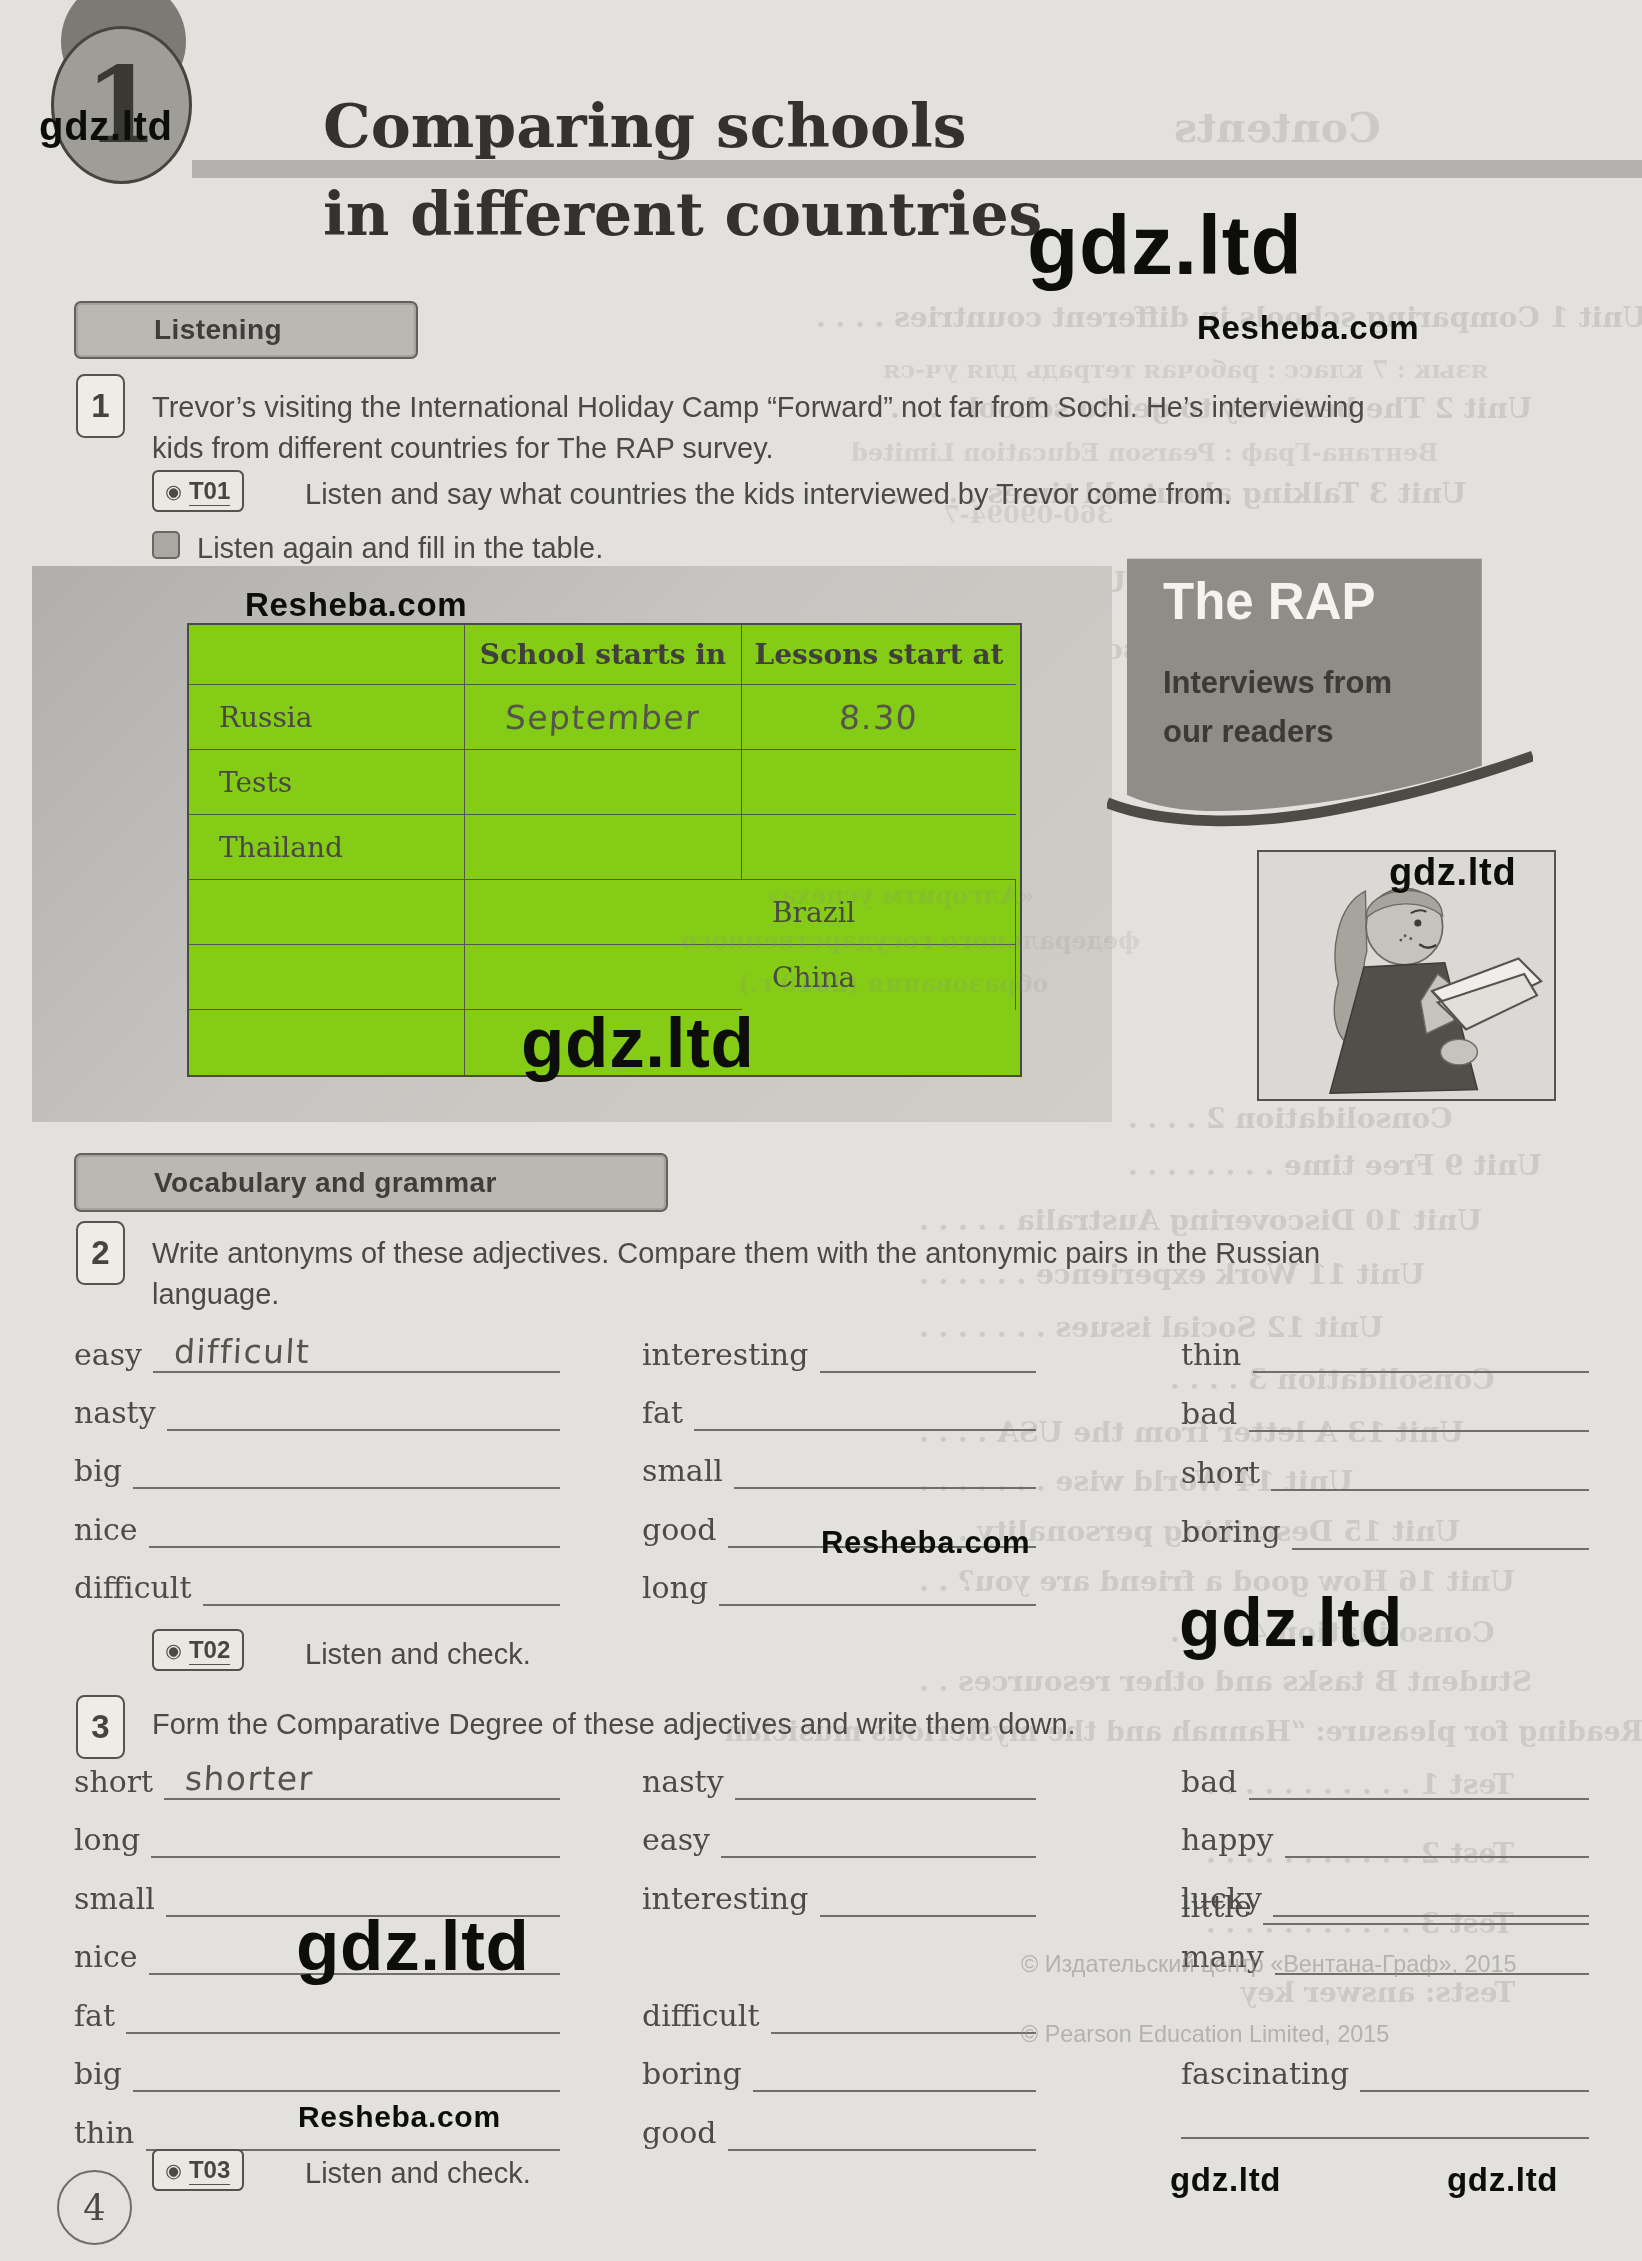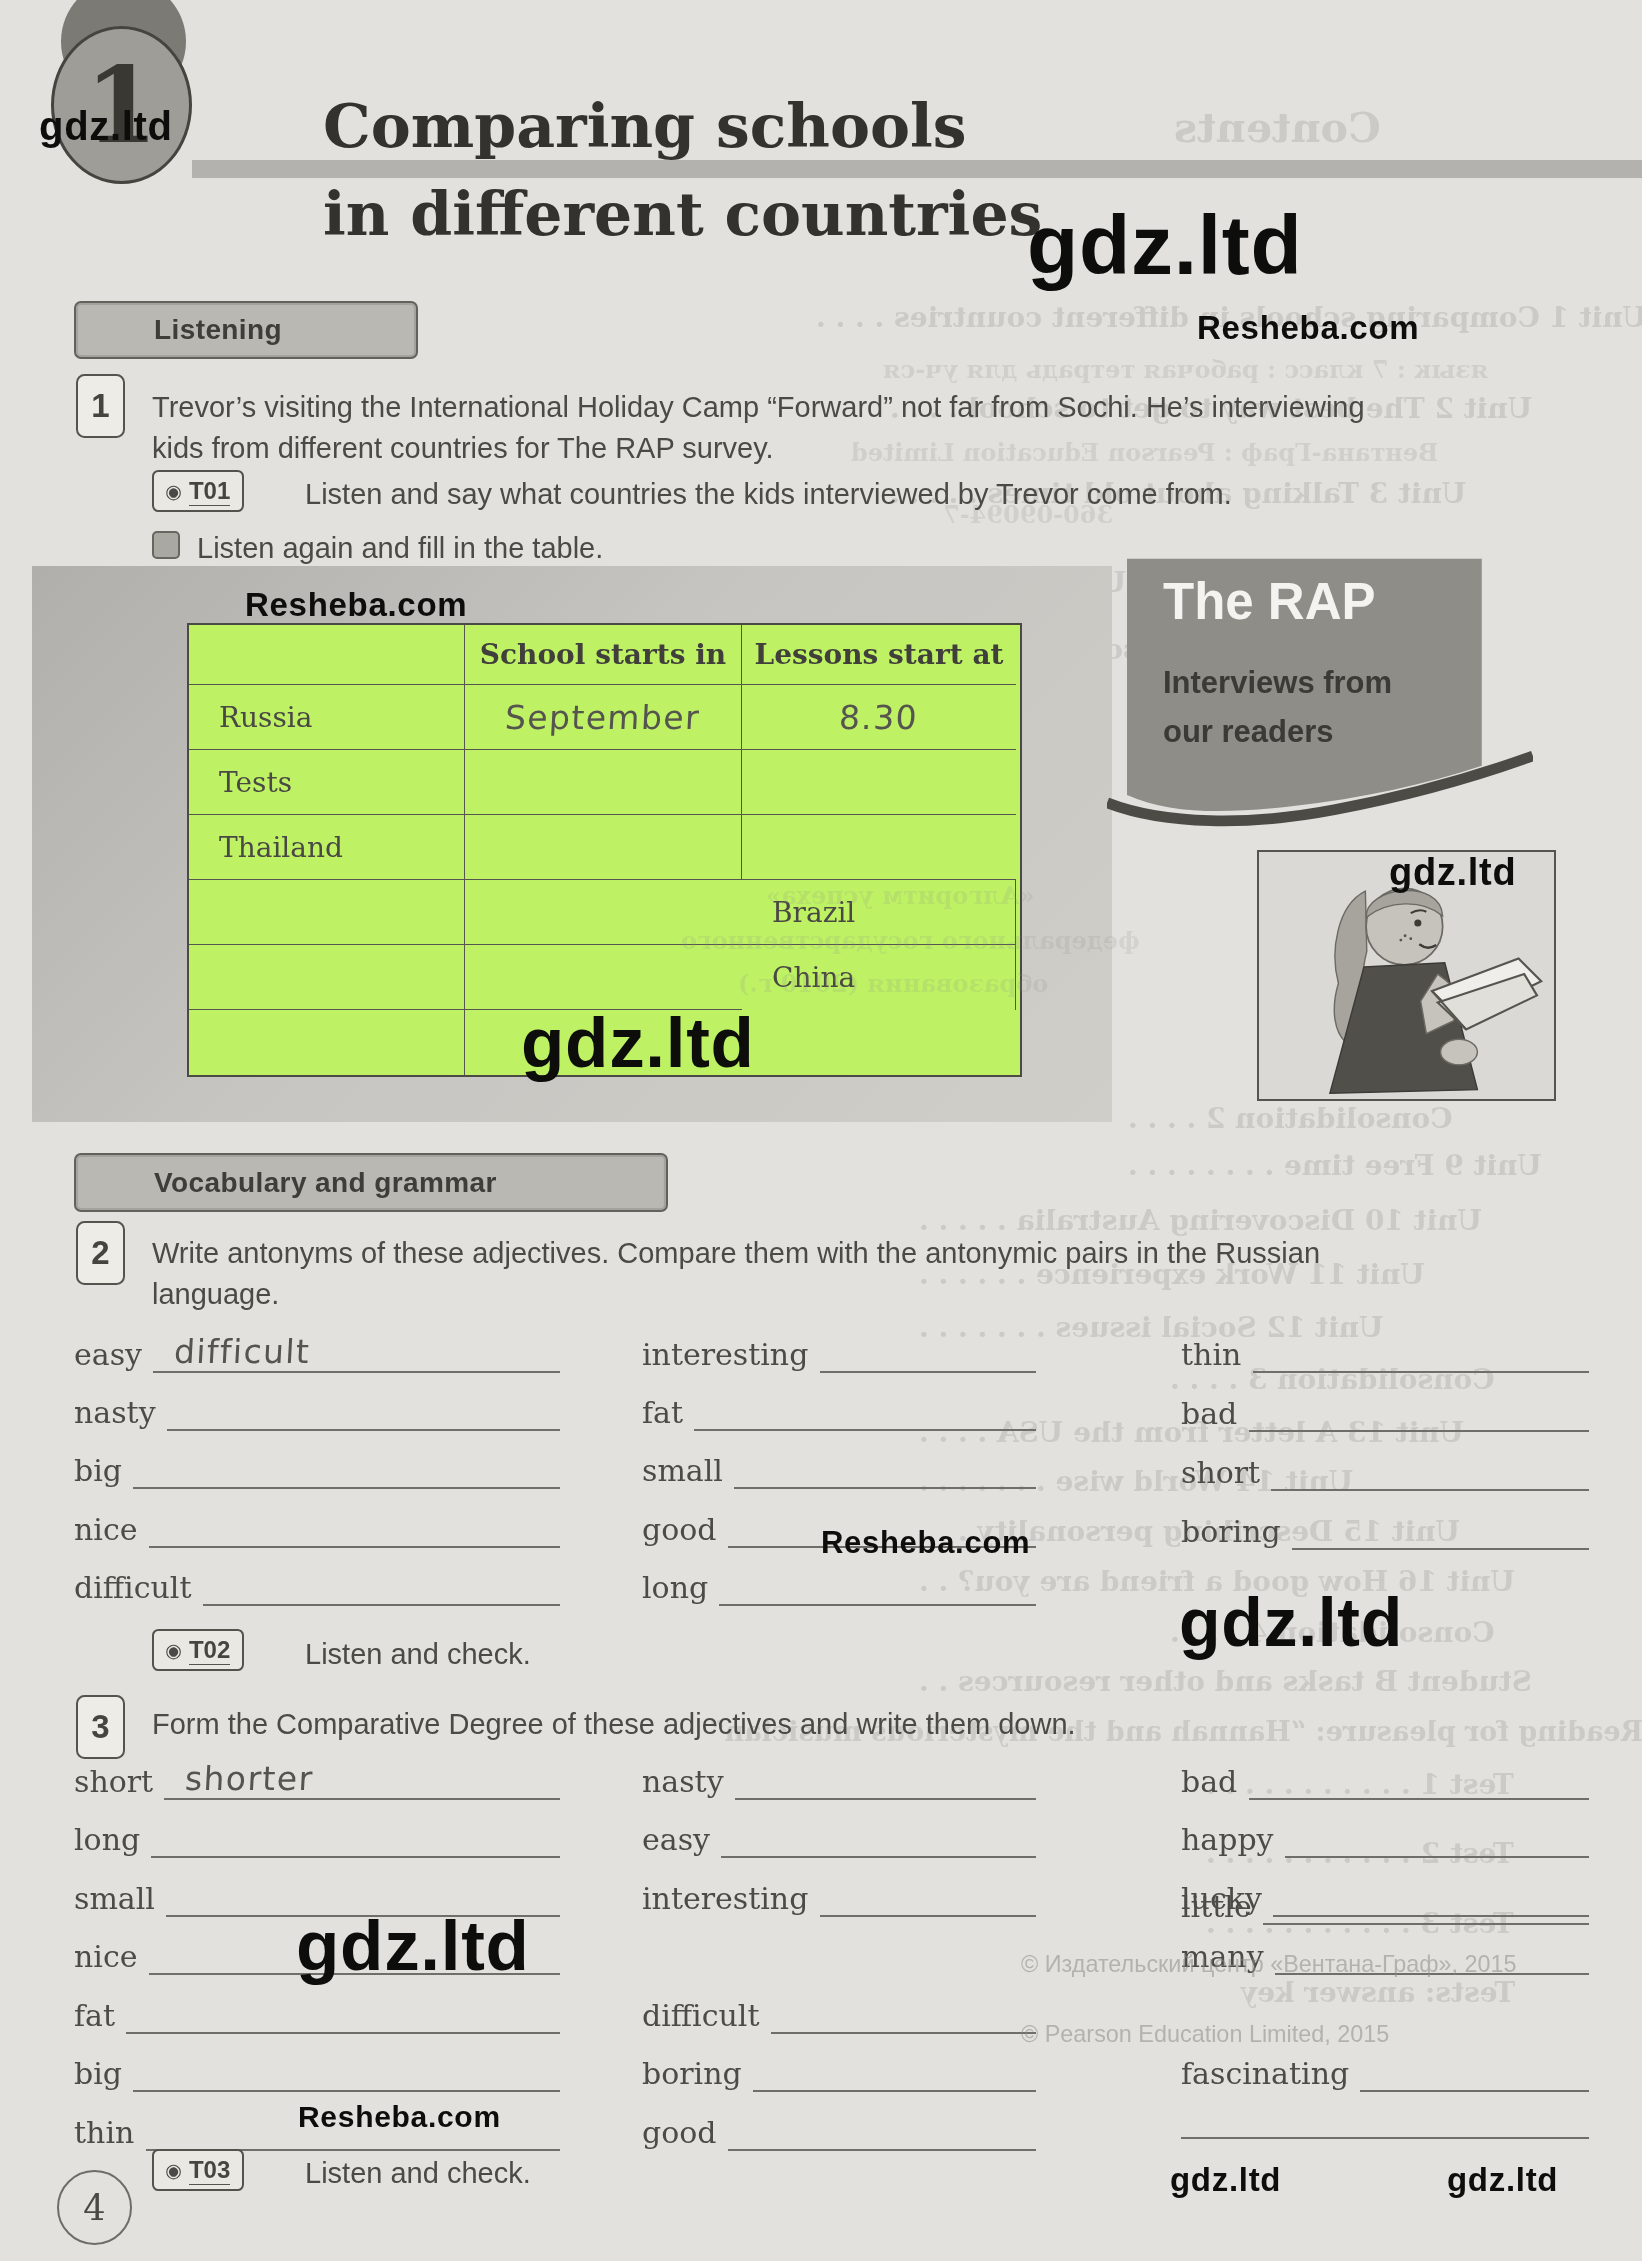--- a/index.html
+++ b/index.html
@@ -37,21 +37,21 @@
   .atag{position:absolute;display:inline-flex;align-items:center;gap:7px;height:38px;
         border:2.1px solid #53524d;border-radius:6.4px;background:#e9e8e3;padding:0 11.3px;z-index:4;}
   .atag .ic{font-size:19px;color:#4a4946;line-height:1;}
   .atag .lbl{font-weight:700;font-size:24px;color:#46453f;border-bottom:1.4px solid #55544f;
              font-family:"Liberation Sans",sans-serif;}
   .chk{position:absolute;width:24px;height:24px;background:#a9a8a2;border:2.1px solid #67665f;
        border-radius:5px;z-index:4;}
   
   .panel{position:absolute;left:32px;top:566px;width:1080px;height:556px;z-index:2;
          background:linear-gradient(135deg,#b0afab 0%,#c6c5c1 45%,#cfcec8 100%);}
-  .tbl{position:absolute;left:187px;top:623px;width:831px;z-index:4;background:#bef264;
+  .tbl{position:absolute;left:187px;top:623px;width:831px;z-index:4;background:#84cc16;
        border:2.1px solid #4b4a45;display:grid;grid-template-columns:276px 277px 274px;
        grid-template-rows:60px repeat(6,65px);}
   .tc{border-right:1.4px solid #56554f;border-bottom:1.4px solid #56554f;display:flex;
       align-items:center;font-family:"DejaVu Serif",serif;color:#4a4844;}
   .tc.hdr{justify-content:center;font-weight:700;font-size:28px;color:#413f3b;}
   .tc.cty{padding-left:30px;font-size:28px;}
   .tc.val{justify-content:center;}
   .tc.c3{border-right:none;}
   .tc.lastrow{border-bottom:none;}
   .hand{font-family:"DejaVu Sans",sans-serif;font-size:33px;color:#55544e;

